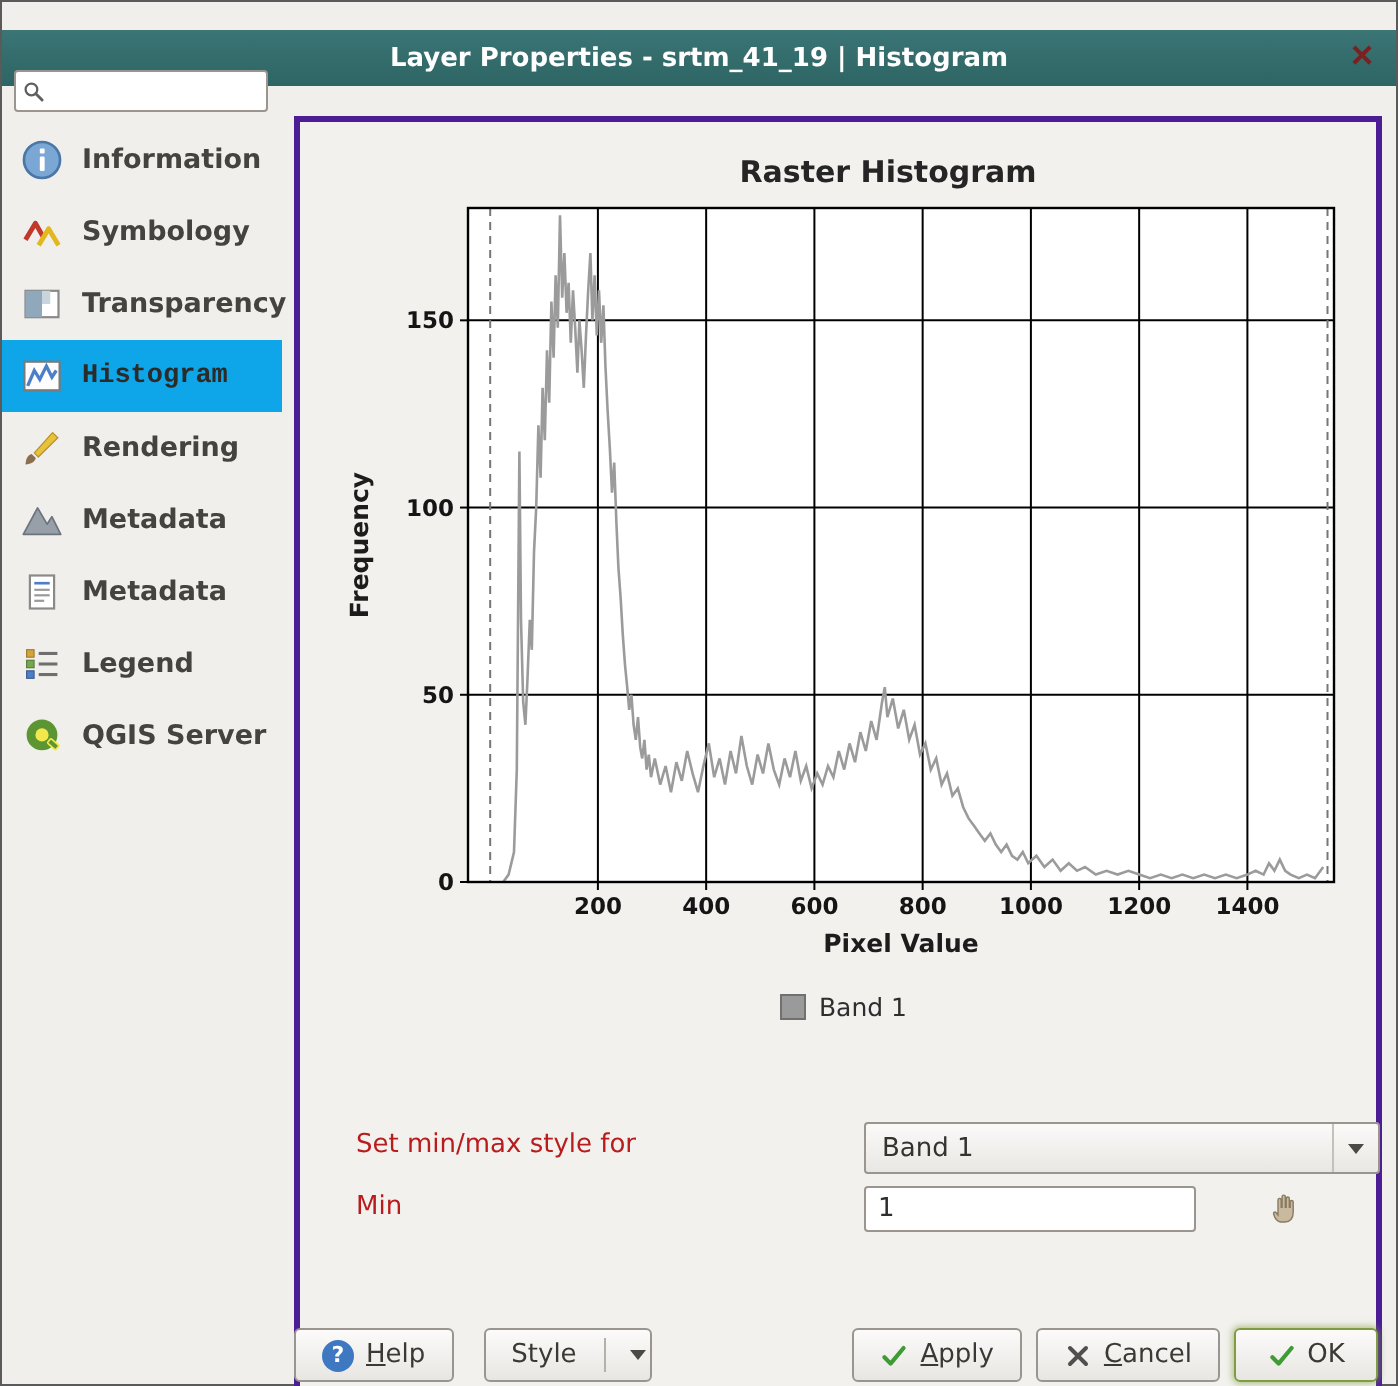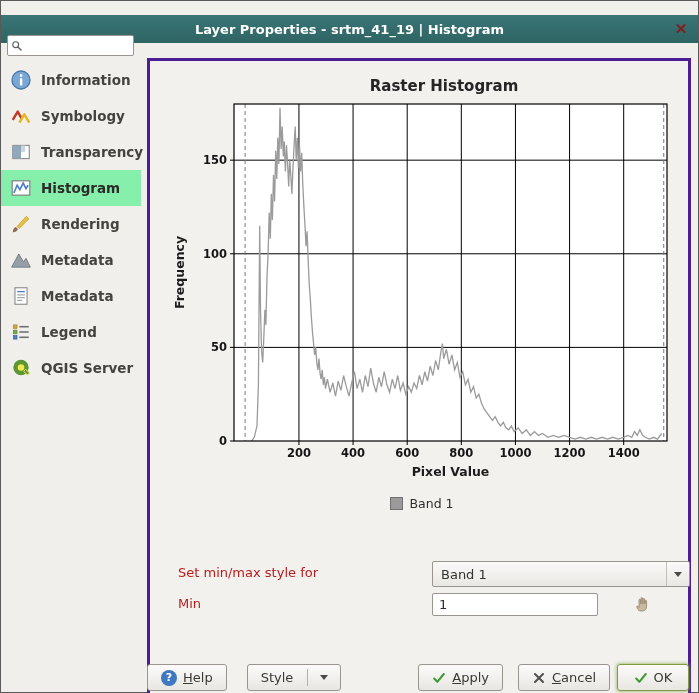--- a/index.html
+++ b/index.html
@@ -22,21 +22,21 @@
   .sidebar{position:absolute;left:0;top:28px;width:140px;bottom:0;}
   .searchbox{position:absolute;left:6px;top:6px;width:127px;height:21px;
     background:#ffffff;border:1px solid #9a968f;border-radius:2px;
     display:flex;align-items:center;padding-left:3px;box-sizing:border-box;}
   .searchbox svg{width:12px;height:12px;flex:0 0 auto;}
   .searchbox input{border:none;outline:none;flex:1;min-width:0;font-size:12px;
     font-family:inherit;background:transparent;}
   .nav{position:absolute;left:0;top:33px;right:0;}
   .nav-item{height:36px;display:flex;align-items:center;gap:9px;padding-left:9px;
     cursor:pointer;}
-  .nav-item.selected{background:#86efac;}
+  .nav-item.selected{background:#0ea5e9;font-family:Liberation Mono, monospace;}
   .nav-item svg{width:22px;height:22px;flex:0 0 auto;}
   .nav-item .lbl{font-size:13.5px;font-weight:600;color:#45433d;}
   .nav-item.selected .lbl{color:#2c2b28;}
   
   .frame{position:absolute;left:146px;top:57px;width:544px;height:654px;
     box-sizing:border-box;border:3px solid #4c1d95;background:#f2f1ee;}
   .panel-title{position:absolute;left:50px;right:0;top:16px;text-align:center;
     font-size:15px;font-weight:bold;color:#252525;}
   .chart-svg{position:absolute;left:14px;top:34px;}
   svg text{font-family:"DejaVu Sans","Liberation Sans",sans-serif;}
@@ -71,24 +71,24 @@
   
   .footer{position:absolute;left:146px;right:9px;top:663px;height:27px;
     display:flex;align-items:center;}
   .btn{display:inline-flex;align-items:center;justify-content:center;gap:6px;
     height:27px;padding:0 13px;box-sizing:border-box;
     background:linear-gradient(#fcfbfa,#e8e6e2);border:1px solid #9a968f;border-radius:3px;
     font-family:inherit;font-size:13px;color:#3a3a35;cursor:pointer;}
   .btn svg{width:14px;height:14px;}
   .btn .accel{display:inline-block;}
   .btn .accel::first-letter{text-decoration:underline;}
-  .btn-style{margin-left:20px;padding-right:12px;}
+  .btn-style{margin-left:15px;padding-right:2px;}
   .btn-style .sep{width:1px;height:17px;background:#b5b1aa;margin:0 6px 0 8px;}
   .btn-apply{margin-left:auto;}
-  .btn-cancel{margin-left:15px;}
+  .btn-cancel{margin-left:7px;}
   .btn-ok{margin-left:7px;min-width:72px;border-color:#7f9b43;
     box-shadow:0 0 3px 1px rgba(128,158,58,0.55);}
   .help-badge{width:16px;height:16px;border-radius:50%;background:#3d78c0;color:#ffffff;
     font-weight:bold;font-size:11px;display:inline-flex;align-items:center;justify-content:center;}
 </style>
 </head>
 <body>
 
 <div class="window">
 

